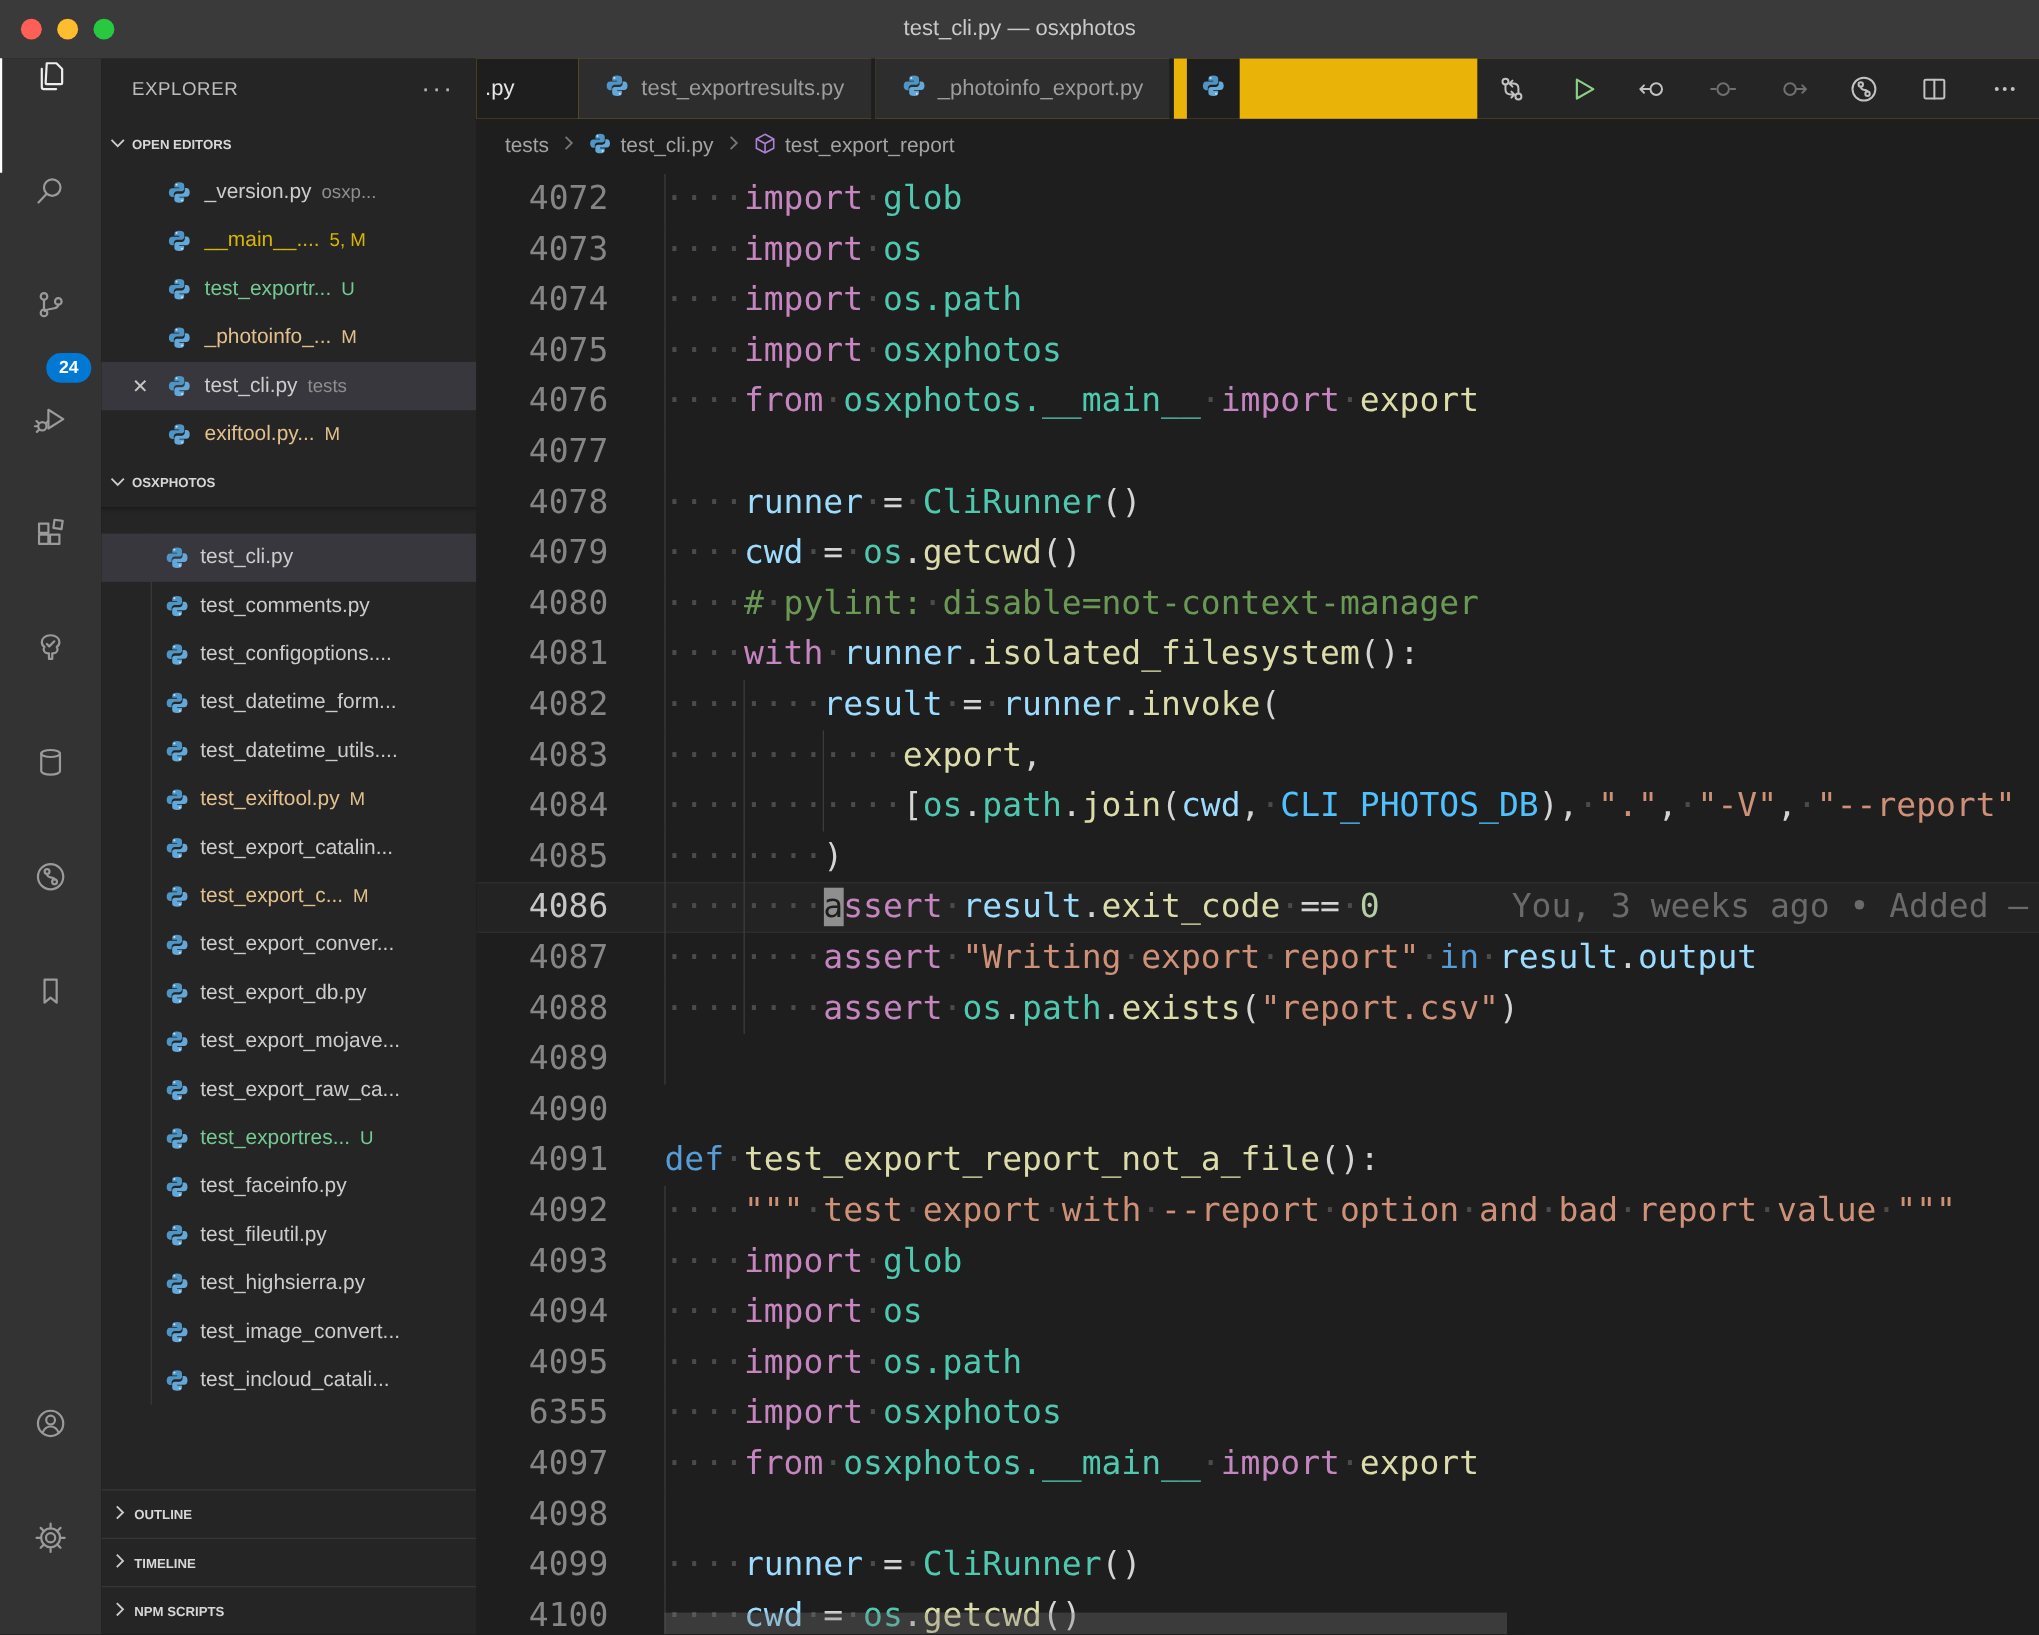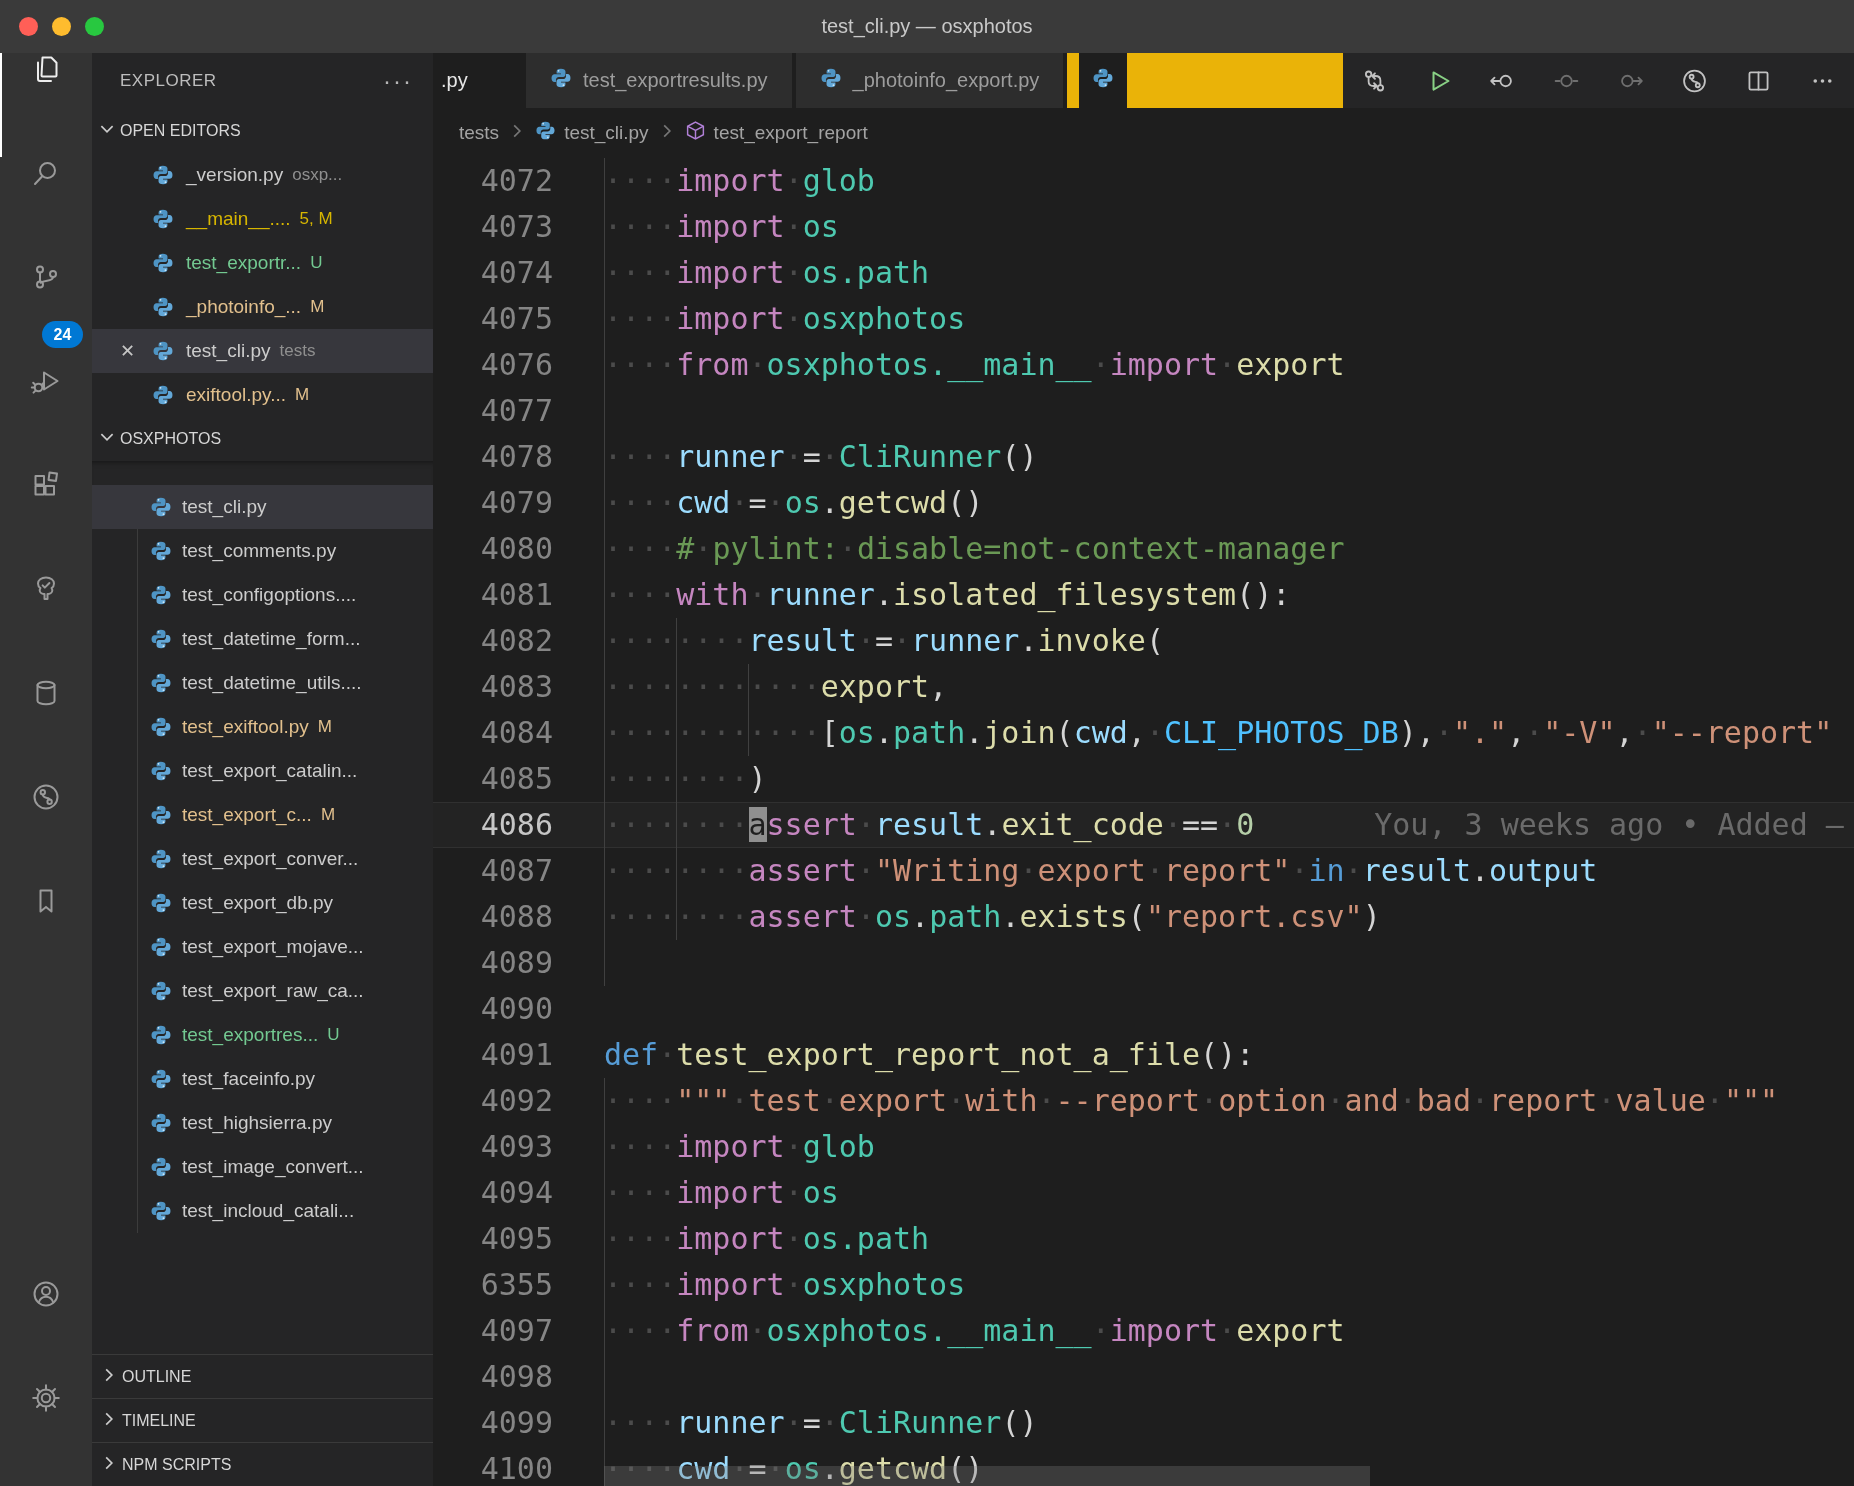--- a/index.html
+++ b/index.html
@@ -17,21 +17,21 @@
   .act-item.active{box-shadow:inset 2px 0 0 #ffffff}
   .badge{position:absolute;right:9px;bottom:17px;background:#0078d4;color:#fff;border-radius:14px;
          min-width:33px;height:27px;padding:0 4px;font-size:16px;font-weight:700;
          display:flex;align-items:center;justify-content:center}
 
   
   .sidebar{width:341px;background:#252526;flex:none;color:#cccccc;display:flex;flex-direction:column;overflow:hidden}
   .sb-title{height:56px;flex:none;display:flex;align-items:center;padding:0 20px 0 28px;font-size:17px;color:#bdbdbd;letter-spacing:.5px}
   .sb-more{margin-left:auto;color:#b5b5b5;font-size:24px;letter-spacing:2px;cursor:pointer}
   .sec-header{height:44px;flex:none;display:flex;align-items:center;gap:4px;padding-left:6px;
-              font-size:16px;font-weight:400;color:#d7d7d7;cursor:pointer}
+              font-size:12px;font-weight:700;color:#d7d7d7;cursor:pointer}
   .oe-item{height:44px;flex:none;display:flex;align-items:center;font-size:19px;position:relative;padding-left:28px;cursor:pointer}
   .oe-item.selected{background:#37373d}
   .oe-close{width:32px;flex:none;color:#c5c5c5;font-size:18px}
   .oe-icon{width:34px;flex:none;display:flex;align-items:center}
   .oe-label{white-space:nowrap}
   .desc{color:#8f8f8f;font-size:17px;margin-left:9px;white-space:nowrap}
   .files{position:relative;flex:none}
   .files:before{content:"";position:absolute;left:45px;top:0;bottom:0;width:1px;background:#3c3c3c}
   .scroll-shadow{height:24px;flex:none;box-shadow:inset 0 6px 6px -6px rgba(0,0,0,.6)}
   .file-item{height:44px;display:flex;align-items:center;font-size:19px;padding-left:58px;cursor:pointer;position:relative}
@@ -454,20 +454,33 @@
             <svg width="22" height="22" viewBox="0 0 32 32">
               <path fill="#4e94c4" d="M15.8 2.5c-4.4 0-6.2 1.7-6.2 4v2.8h6.4v1.1H6.6c-2.4 0-4.4 1.9-4.4 5.6 0 3.8 1.9 5.8 4.2 5.8h2.3v-3.1c0-2.3 1.9-4.2 4.2-4.2h6.2c1.9 0 3.4-1.6 3.4-3.5V6.5c0-2.3-2.2-4-6.7-4z"></path>
               <circle cx="12.4" cy="5.6" r="1.3" fill="#cfe6f5"></circle>
               <g transform="rotate(180 16 16)">
                 <path fill="#63a8d8" d="M15.8 2.5c-4.4 0-6.2 1.7-6.2 4v2.8h6.4v1.1H6.6c-2.4 0-4.4 1.9-4.4 5.6 0 3.8 1.9 5.8 4.2 5.8h2.3v-3.1c0-2.3 1.9-4.2 4.2-4.2h6.2c1.9 0 3.4-1.6 3.4-3.5V6.5c0-2.3-2.2-4-6.7-4z"></path>
                 <circle cx="12.4" cy="5.6" r="1.3" fill="#cfe6f5"></circle>
               </g>
             </svg>
           </span>
           <span class="">test_faceinfo.py</span>
+        </div>
+        <div class="file-item">
+          <span class="oe-icon">
+            <svg width="22" height="22" viewBox="0 0 32 32">
+              <path fill="#4e94c4" d="M15.8 2.5c-4.4 0-6.2 1.7-6.2 4v2.8h6.4v1.1H6.6c-2.4 0-4.4 1.9-4.4 5.6 0 3.8 1.9 5.8 4.2 5.8h2.3v-3.1c0-2.3 1.9-4.2 4.2-4.2h6.2c1.9 0 3.4-1.6 3.4-3.5V6.5c0-2.3-2.2-4-6.7-4z"></path>
+              <circle cx="12.4" cy="5.6" r="1.3" fill="#cfe6f5"></circle>
+              <g transform="rotate(180 16 16)">
+                <path fill="#63a8d8" d="M15.8 2.5c-4.4 0-6.2 1.7-6.2 4v2.8h6.4v1.1H6.6c-2.4 0-4.4 1.9-4.4 5.6 0 3.8 1.9 5.8 4.2 5.8h2.3v-3.1c0-2.3 1.9-4.2 4.2-4.2h6.2c1.9 0 3.4-1.6 3.4-3.5V6.5c0-2.3-2.2-4-6.7-4z"></path>
+                <circle cx="12.4" cy="5.6" r="1.3" fill="#cfe6f5"></circle>
+              </g>
+            </svg>
+          </span>
+          <span class="">test_fileutil.py</span>
         </div>
         <div class="file-item">
           <span class="oe-icon">
             <svg width="22" height="22" viewBox="0 0 32 32">
               <path fill="#4e94c4" d="M15.8 2.5c-4.4 0-6.2 1.7-6.2 4v2.8h6.4v1.1H6.6c-2.4 0-4.4 1.9-4.4 5.6 0 3.8 1.9 5.8 4.2 5.8h2.3v-3.1c0-2.3 1.9-4.2 4.2-4.2h6.2c1.9 0 3.4-1.6 3.4-3.5V6.5c0-2.3-2.2-4-6.7-4z"></path>
               <circle cx="12.4" cy="5.6" r="1.3" fill="#cfe6f5"></circle>
               <g transform="rotate(180 16 16)">
                 <path fill="#63a8d8" d="M15.8 2.5c-4.4 0-6.2 1.7-6.2 4v2.8h6.4v1.1H6.6c-2.4 0-4.4 1.9-4.4 5.6 0 3.8 1.9 5.8 4.2 5.8h2.3v-3.1c0-2.3 1.9-4.2 4.2-4.2h6.2c1.9 0 3.4-1.6 3.4-3.5V6.5c0-2.3-2.2-4-6.7-4z"></path>
                 <circle cx="12.4" cy="5.6" r="1.3" fill="#cfe6f5"></circle>
               </g>

